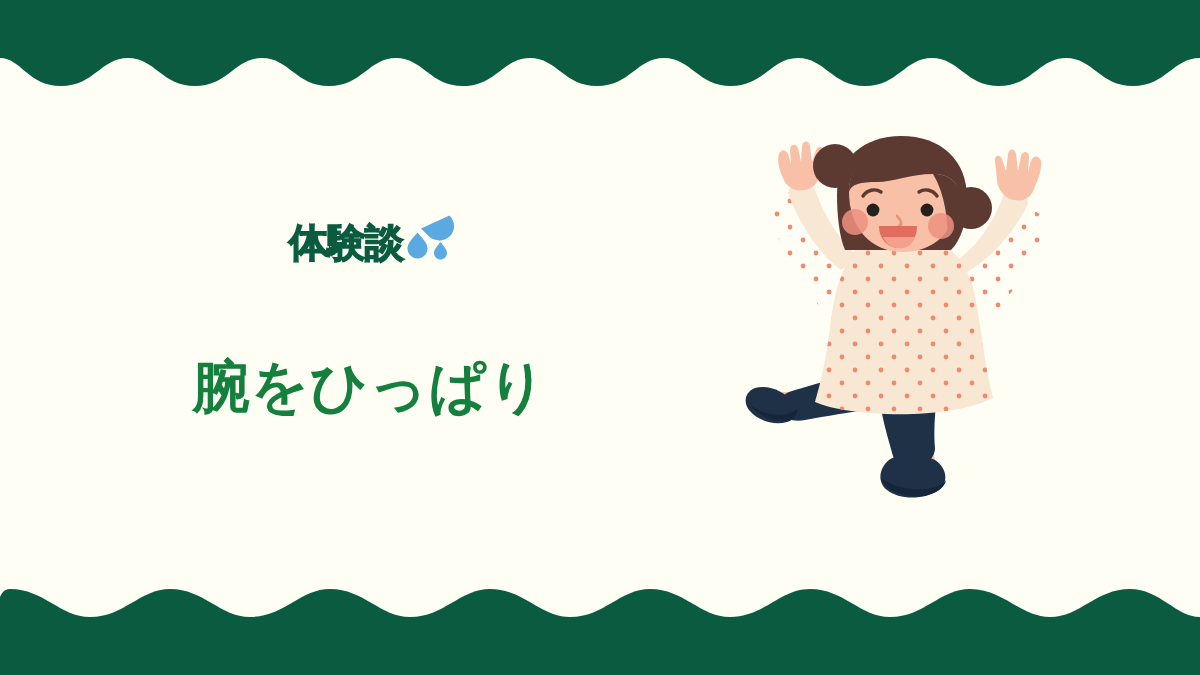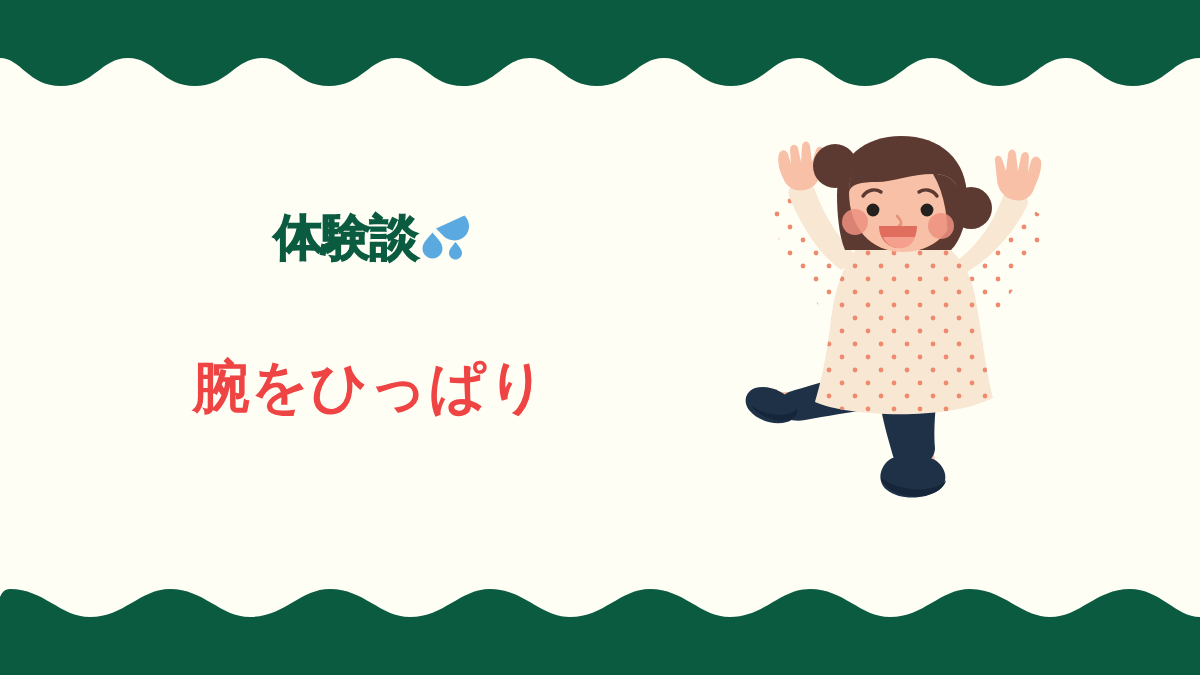--- a/index.html
+++ b/index.html
@@ -52,33 +52,33 @@
 
   .brand-logo {
     display: flex;
     align-items: flex-end;
     margin-bottom: 46px;
     margin-left: 6px;
   }
   .brand-logo-text {
     font-family: "DejaVu Sans", "Liberation Sans", sans-serif;
     font-weight: 700;
-    font-size: 49px;
+    font-size: 39px;
     line-height: 1;
     letter-spacing: -1px;
     color: #0B5B41;
     -webkit-text-stroke: 1.5px #0B5B41;
   }
   .brand-logo-drops {
     margin-left: 2px;
     margin-bottom: 1px;
   }
 
   .headline {
-    color: #ef4444;
+    color: #15803d;
     font-family: "Liberation Serif", "DejaVu Serif", serif;
     font-weight: 700;
     font-size: 57px;
     line-height: 1.42;
     text-align: center;
     letter-spacing: 1px;
     white-space: nowrap;
   }
   .headline-line { display: block; }
 

